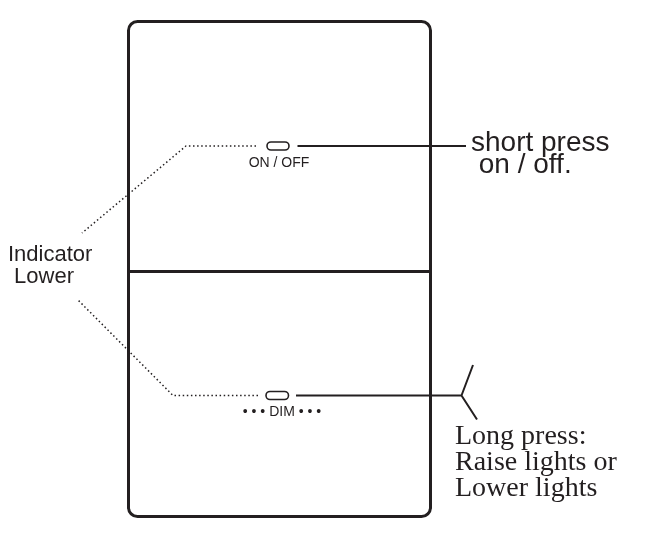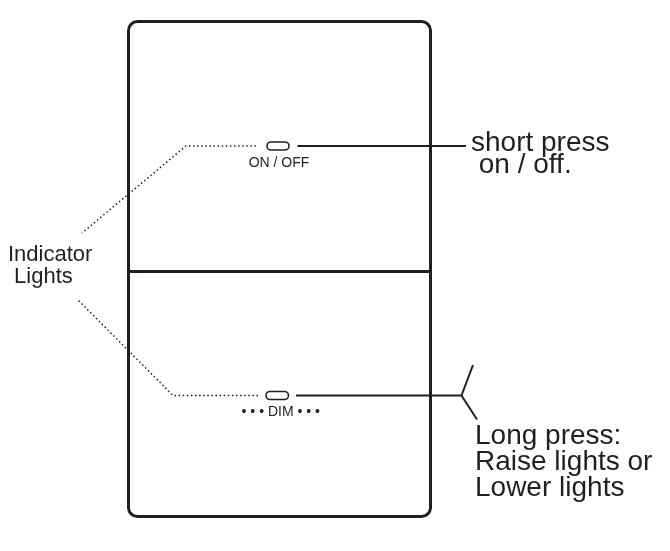--- a/index.html
+++ b/index.html
@@ -22,24 +22,24 @@
   .divider  { stroke-width: 3; }
   .pill     { stroke-width: 1.6; fill: var(--background, #ffffff); }
   .solid    { stroke-width: 2; }
   .dotted   { stroke-width: 1.5; stroke-dasharray: 1.5 2.6; }
 
   .lbl { position: absolute; white-space: pre; }
   .callout { font-size: 28px; }
   .ann-indicator { left: 8px;  top: 243px; font-size: 22px; line-height: 22px; }
   .ann-onoff     { left: 471px; top: 131px; line-height: 22px; }
   .ann-dimshort  { left: 443px; top: 314px; line-height: 20px; }
-  .ann-dimlong   { left: 475px; top: 422px; line-height: 26px; }
+  .ann-dimlong   { left: 455px; top: 422px; line-height: 26px; font-family: Liberation Serif, serif; }
   .btn-label { font-size: 14px; line-height: 12px; text-align: center; width: 120px; letter-spacing: 0; }
   .lbl-onoff { left: 219px; top: 156px; }
-  .lbl-dim   { left: 200px; top: 405px; text-align: right; }
+  .lbl-dim   { left: 222px; top: 405px; }
 </style>
 </head>
 <body>
 
 <div class="stage">
 
   <svg class="linework" viewBox="0 0 670 551">
 
     <rect class="outline" x="128.5" y="21.5" width="302" height="495" rx="9"></rect>
 
@@ -52,21 +52,21 @@
     <polyline class="dotted" points="258,395.5 173,395.5 77,299"></polyline>
 
     <line class="solid" x1="297.5" y1="146" x2="466" y2="146"></line>
     <path class="solid" d="M296 395.5 H461.5 M461.5 395.5 L473 365 M461.5 395.5 L477 419.5"></path>
   </svg>
 
   <div class="lbl btn-label lbl-onoff">ON / OFF</div>
   <div class="lbl btn-label lbl-dim">• • • DIM • • •</div>
 
   <div class="lbl callout ann-indicator">Indicator
- Lights</div>
+ Lower</div>
 
   <div class="lbl callout ann-onoff">short press
  on / off.</div>
   <div class="lbl callout ann-dimlong">Long press:
 Raise lights or
 Lower lights</div>
 
 </div>
 
 </body></html>

